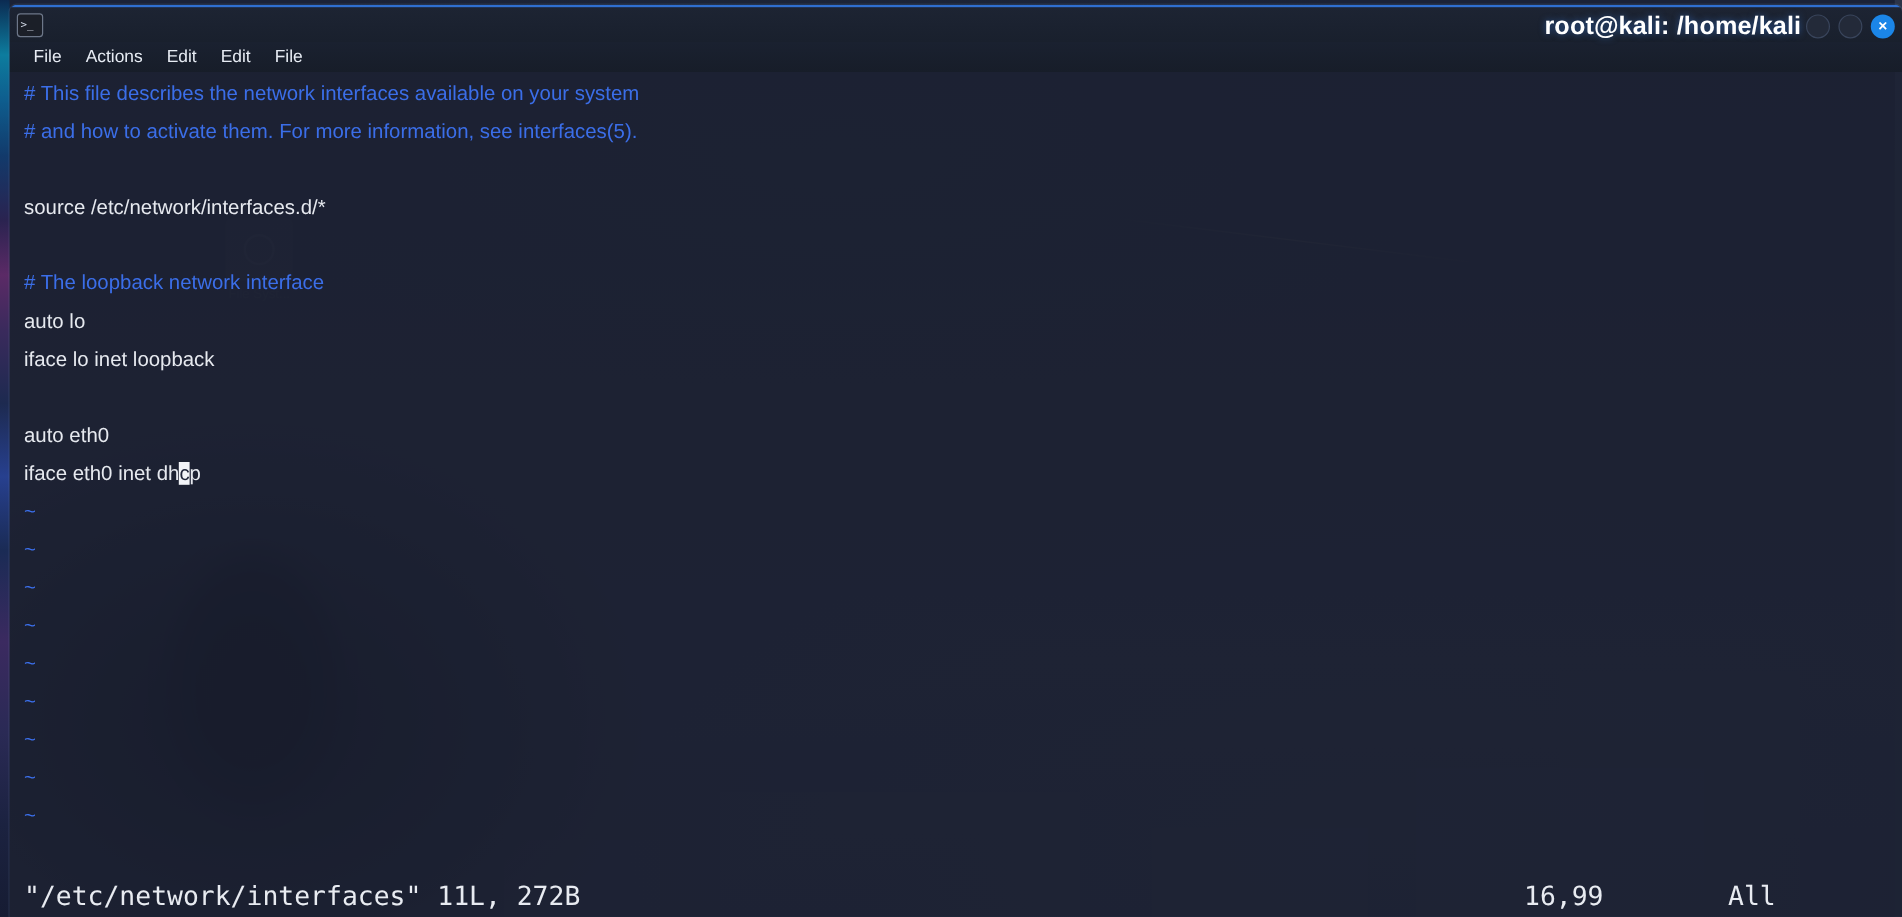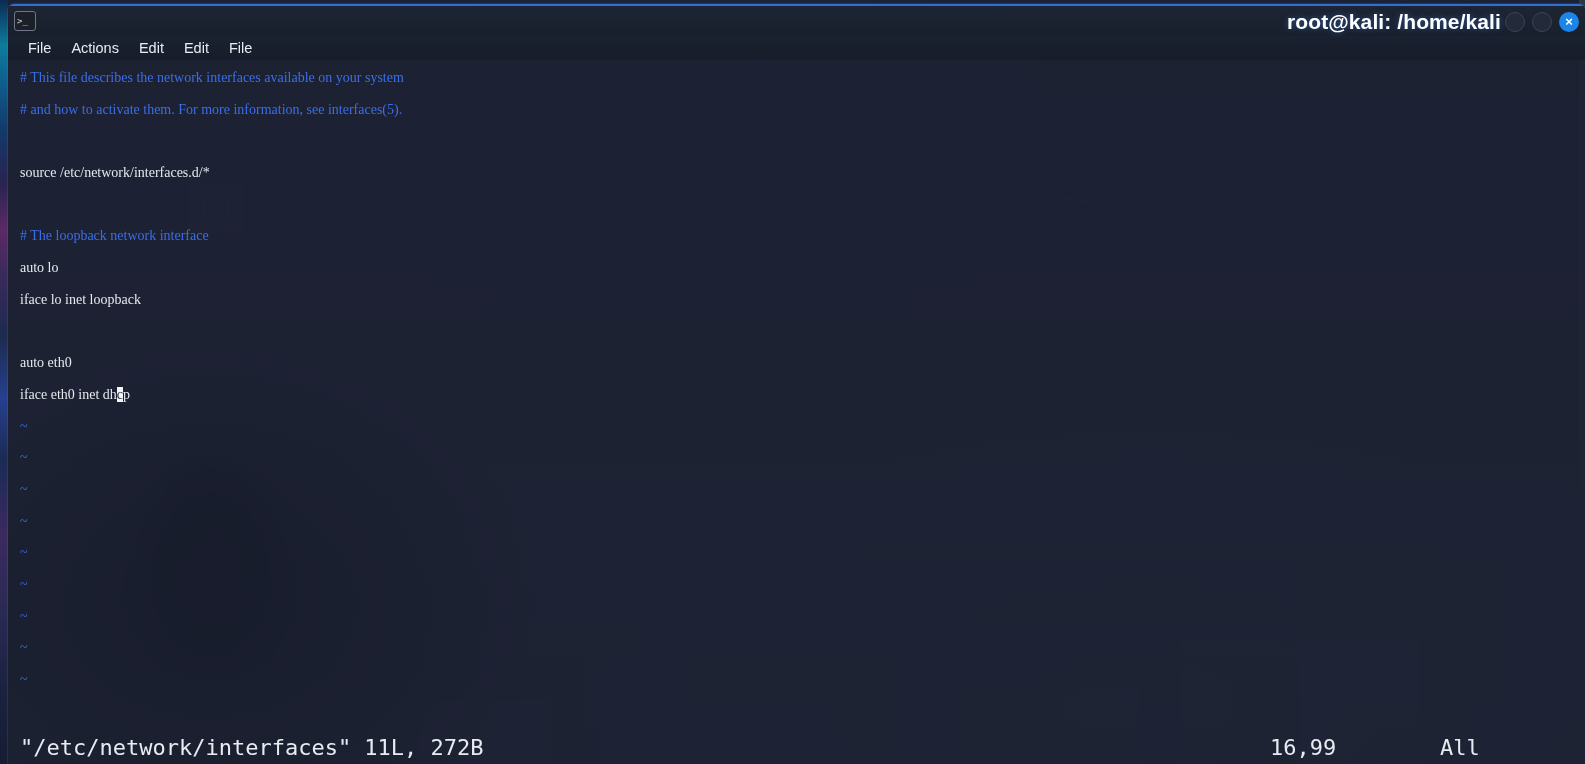--- a/index.html
+++ b/index.html
@@ -120,22 +120,22 @@
   
   #term-body {
     position:relative;
     height:704px;
     background:rgba(28,33,50,0.82);
     padding:2px 0 0 4px;
     overflow:hidden;
   }
   .line {
     height:31.7px;
-    font-family:Liberation Serif, serif;
-    font-size:14px;
+    font-family:Liberation Sans, sans-serif;
+    font-size:17px;
     line-height:31.7px;
     white-space:pre;
     color:#e6e9ef;
     padding-left:8px;
     letter-spacing:0px;
   }
   .line.comment { color:#3b6ee8; }
   .line.tilde   { color:#3b6ee8; }
   .line .cursor {
     background:#f2f4f8;

